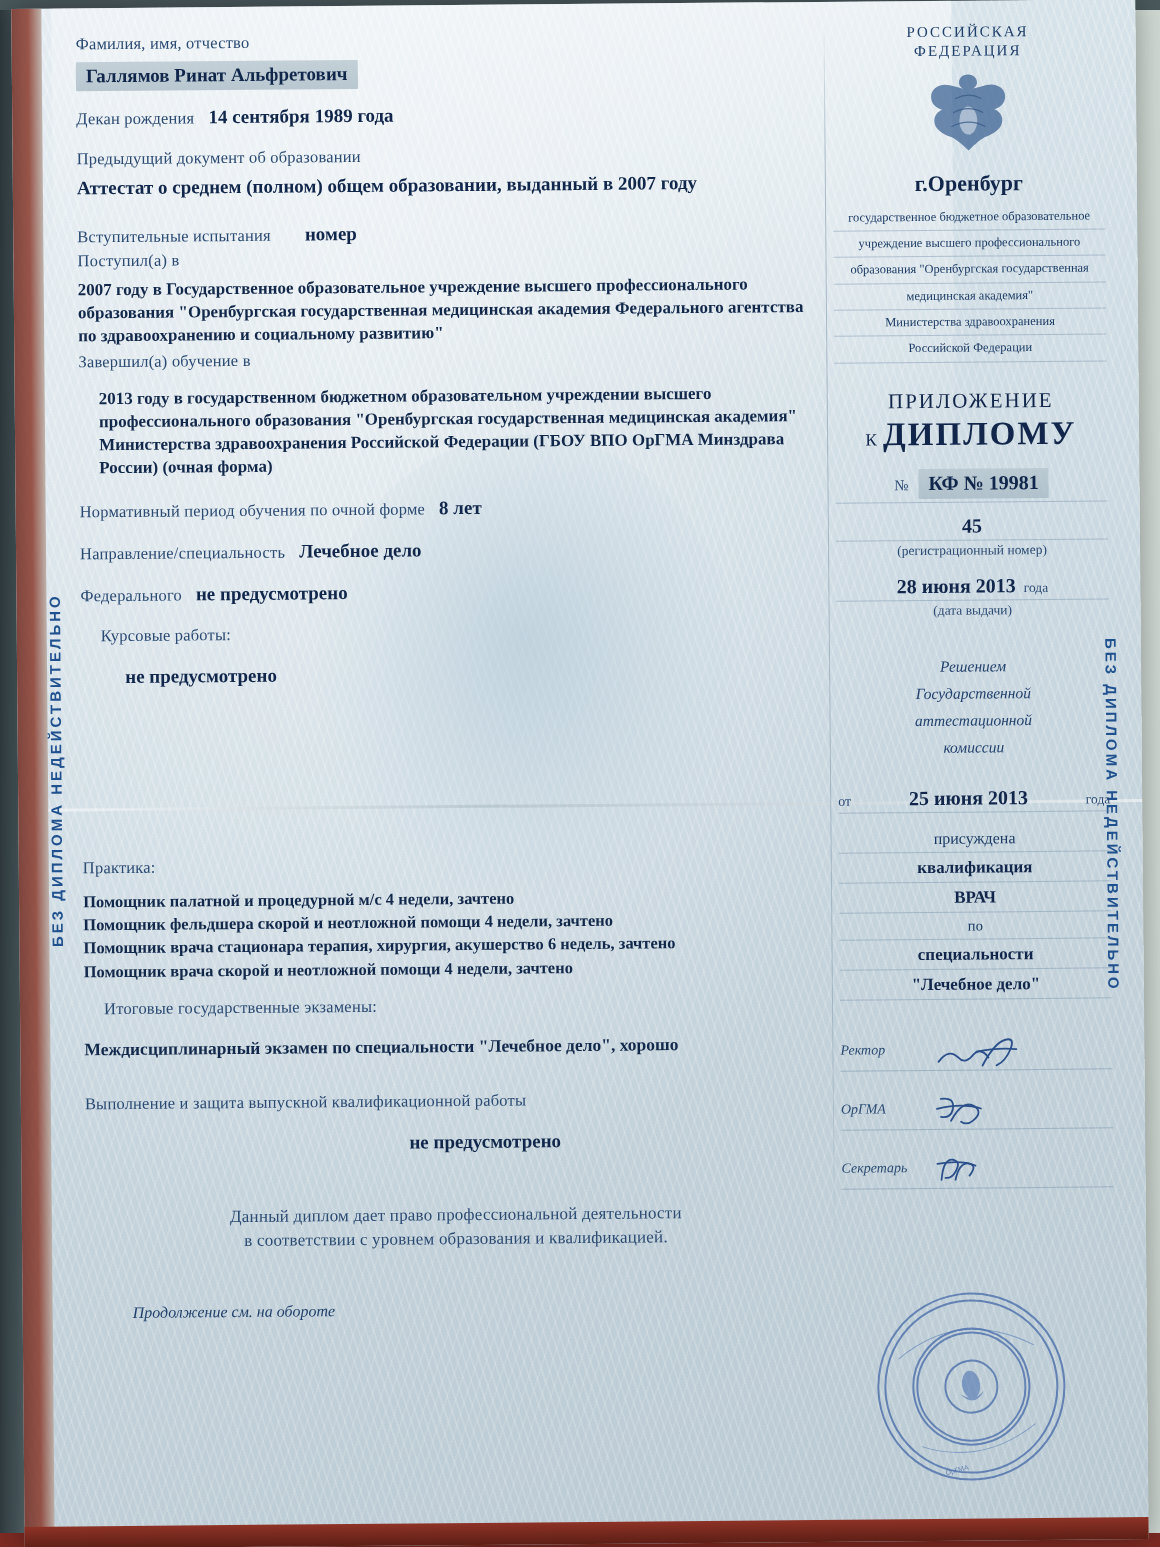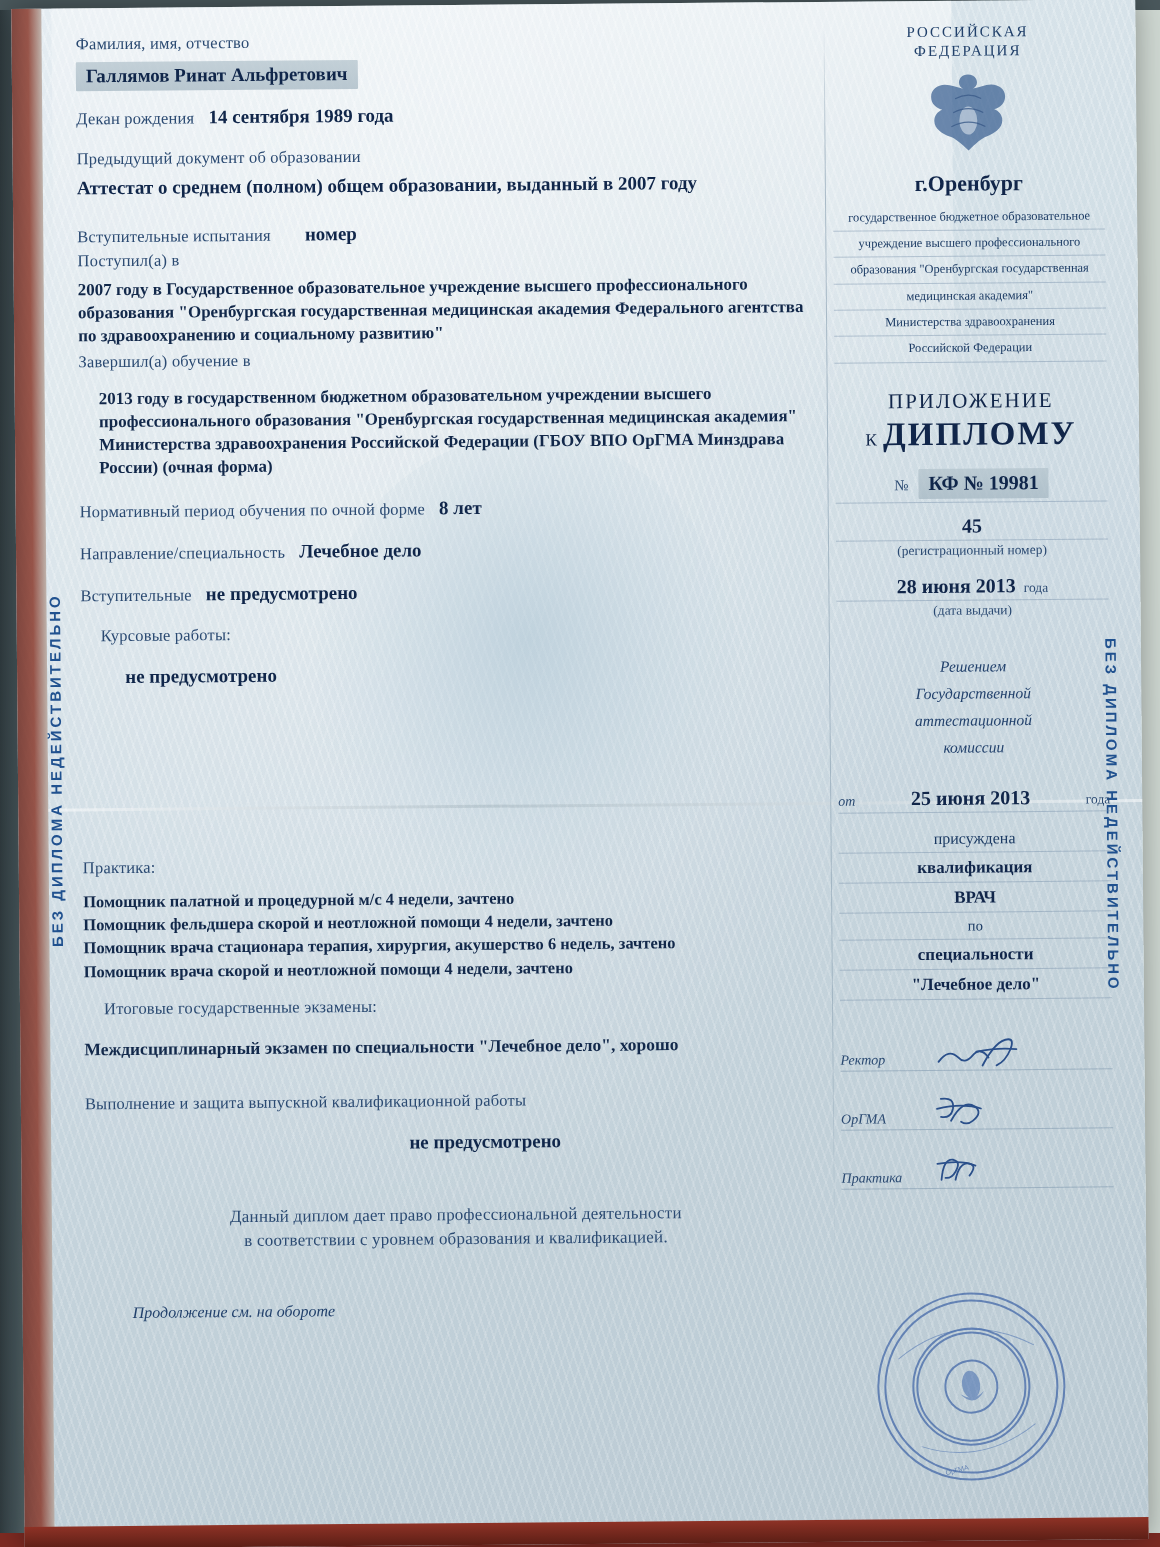--- a/index.html
+++ b/index.html
@@ -272,21 +272,21 @@
     line-height: 1.75;
     color: #22416c;
     text-align: center;
   }
   .from-row {
     margin-top: 26px;
     display: flex; align-items: baseline; gap: 10px;
     border-bottom: 1px solid rgba(120,145,170,0.45);
     padding-bottom: 2px;
   }
-  .from-row .ot { font-size: 14px; color: #2b4a72; font-style: italic; }
+  .from-row .ot { font-size: 14px; color: #2b4a72; }
   .from-row .big { font-weight: bold; font-size: 20px; color: #11264a; flex: 1; text-align: center;}
   .from-row .small { font-size: 13.5px; color: #2b4a72; }
 
   .qual-lines { margin-top: 12px; }
   .qual-lines div {
     border-bottom: 1px solid rgba(120,145,170,0.45);
     padding: 5px 0 4px 0;
     font-size: 16px;
     color: #1b3a63;
   }
@@ -295,21 +295,21 @@
 
   .sign-block { margin-top: 30px; }
   .sign-row {
     display: flex; align-items: flex-end; gap: 8px;
     border-bottom: 1px solid rgba(120,145,170,0.5);
     height: 40px;
     margin-bottom: 18px;
   }
   .sign-row .role {
     font-style: italic; font-size: 14px; color: #2b4a72; width: 78px; text-align: left;
-    padding-bottom: 2px;
+    padding-bottom: 12px;
   }
   .sign-row .scribble { flex: 1; height: 38px; position: relative; }
   .sign-row .scribble svg { position: absolute; left: 4px; bottom: -2px; }
 
   
   .cont-note {
     position: absolute;
     left: 110px; top: 1296px;
     font-style: italic;
     font-size: 16px;
@@ -381,21 +381,21 @@
         <span class="lbl">Нормативный период обучения по очной форме</span>
         <span class="val-lg">8 лет</span>
       </div>
 
       <div class="row mt20">
         <span class="lbl">Направление/специальность</span>
         <span class="val-lg">Лечебное дело</span>
       </div>
 
       <div class="row mt20">
-        <span class="lbl">Вступительные</span>
+        <span class="lbl">Федерального</span>
         <span class="val-lg">не предусмотрено</span>
       </div>
 
       <div class="lbl mt20 indent">Курсовые работы:</div>
       <div class="val-lg mt20 indent2">не предусмотрено</div>
 
       <div class="lbl" style="margin-top:170px">Практика:</div>
       <div class="practice-list mt12">
         <div>Помощник палатной и процедурной м/с 4 недели, зачтено</div>
         <div>Помощник фельдшера скорой и неотложной помощи 4 недели, зачтено</div>
@@ -514,21 +514,21 @@
               <g fill="none" stroke="#2a4f8a" stroke-width="1.8" stroke-linecap="round">
                 <path d="M10 8 q14 -2 12 10 q-2 10 -12 8"></path>
                 <path d="M20 30 q12 -22 24 -14 q8 6 -2 14 q-6 5 -12 1"></path>
                 <path d="M6 18 q26 -6 44 0"></path>
               </g>
             </svg>
           </span>
         </div>
 
         <div class="sign-row">
-          <span class="role">Практика</span>
+          <span class="role">Секретарь</span>
           <span class="scribble">
             <svg width="160" height="40" viewBox="0 0 160 40" aria-hidden="true">
               <g fill="none" stroke="#2a4f8a" stroke-width="1.8" stroke-linecap="round">
                 <path d="M10 30 q2 -22 12 -20 q8 2 2 12 q-4 7 -10 6"></path>
                 <path d="M24 30 q4 -18 14 -16 q8 2 0 12"></path>
                 <path d="M6 14 q24 -4 38 2"></path>
               </g>
             </svg>
           </span>
         </div>

